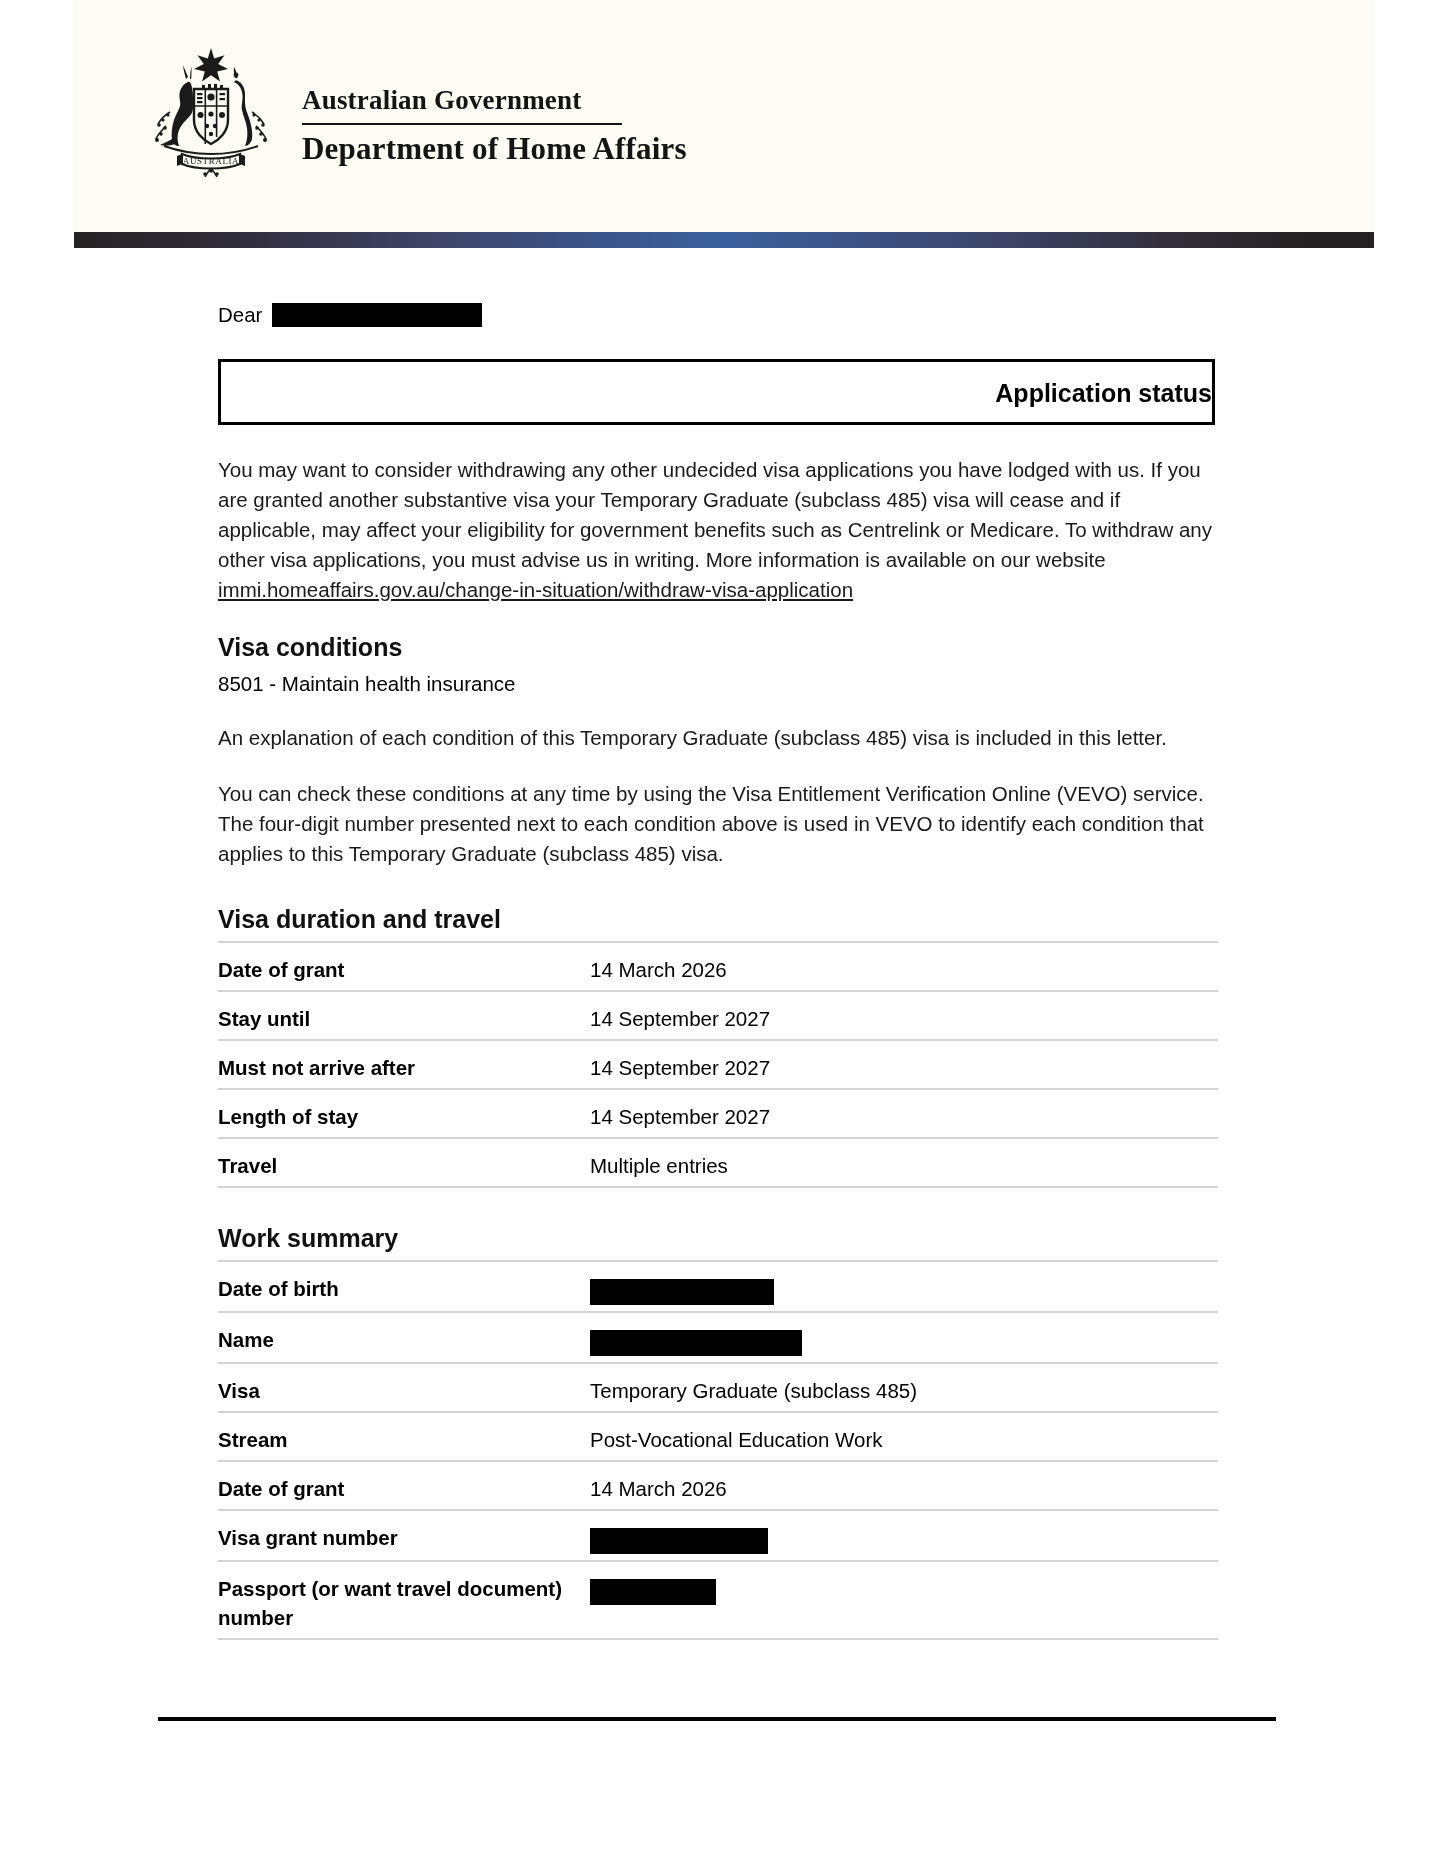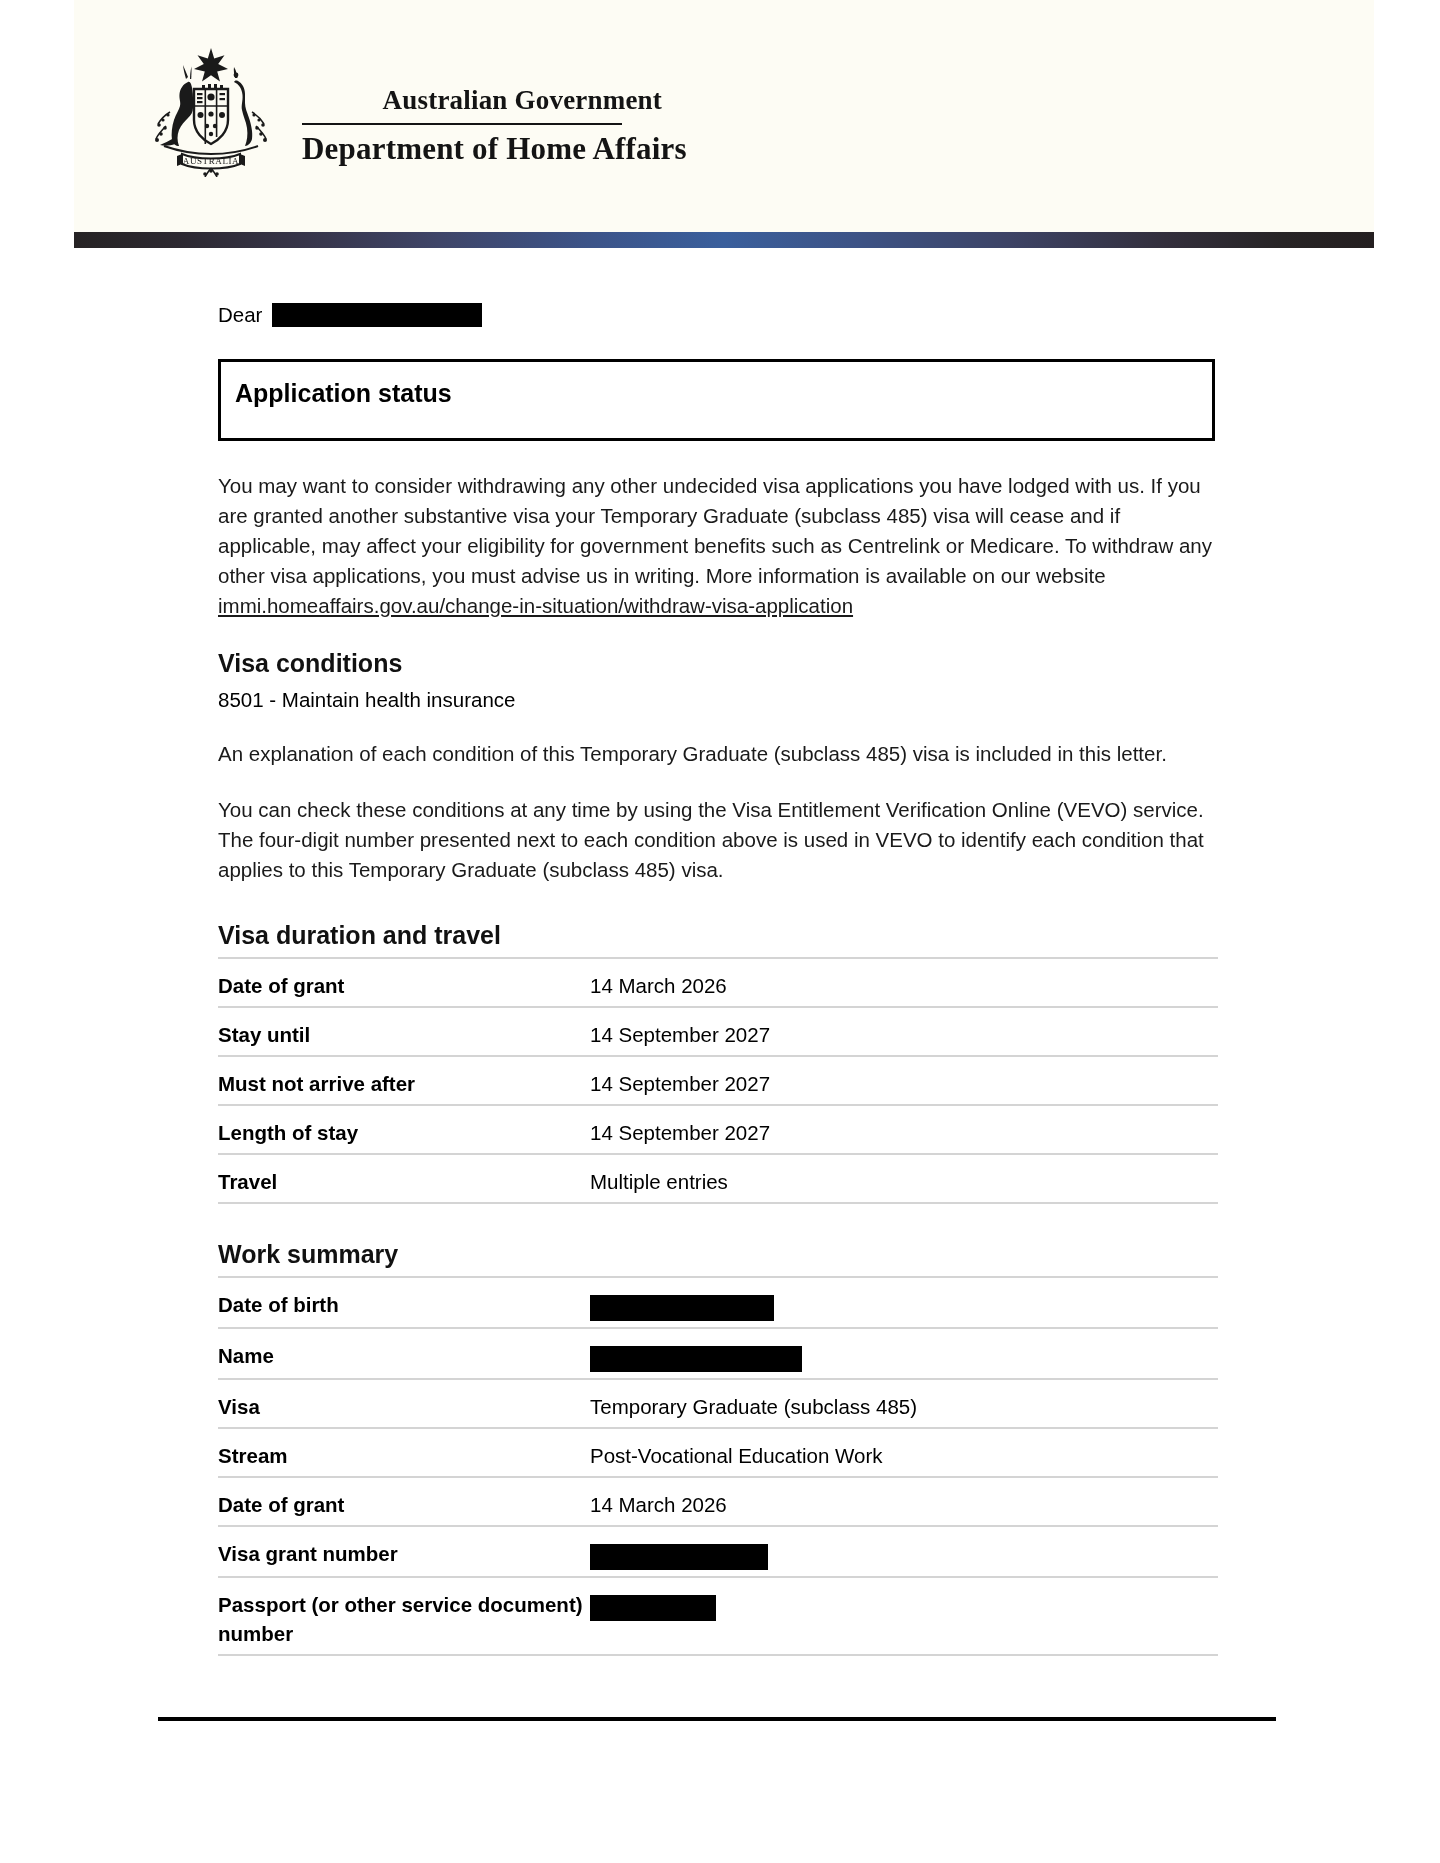--- a/index.html
+++ b/index.html
@@ -42,21 +42,20 @@
     width: 360px;
   }
   .gov-line1 {
     font-family: "Liberation Serif", serif;
     font-weight: bold;
     font-size: 27px;
     letter-spacing: 0.2px;
     color: #141414;
     line-height: 1.05;
     white-space: nowrap;
-    text-align: right;
   }
   .gov-rule {
     width: 320px;
     height: 2px;
     background: #141414;
     margin: 9px 0 8px 0;
   }
   .gov-line2 {
     font-family: "Liberation Serif", serif;
     font-weight: bold;
@@ -118,24 +117,25 @@
   .redact-name { width: 210px; height: 24px; margin-left: 10px; }
 
   a.inline-link {
     color: #1a1a1a;
     text-decoration: underline;
   }
 
   
   .status-box {
     border: 3px solid #000000;
-    padding: 14px 0 26px 0;
+    padding: 14px 0 10px 0;
     margin: 0 0 30px 0;
     width: 997px;
     box-sizing: border-box;
+    text-align: right;
   }
   .status-title {
     font-size: 25px;
     font-weight: bold;
     line-height: 34px;
     padding-left: 14px;
     margin-bottom: 2px;
   }
   .status-row {
     display: flex;
@@ -382,21 +382,21 @@
         <td class="k">Date of grant</td>
         <td class="v">14 March 2026</td>
       </tr>
       <tr>
         <td class="k">Visa grant number</td>
         <td class="v">
           <span class="redact-cell r-grant"></span>
         </td>
       </tr>
       <tr>
-        <td class="k">Passport (or other service document) number</td>
+        <td class="k">Passport (or want travel document) number</td>
         <td class="v">
           <span class="redact-cell r-pass"></span>
         </td>
       </tr>
     </tbody>
   </table>
 
 </div>
 
 <div class="bottom-rule"></div>

